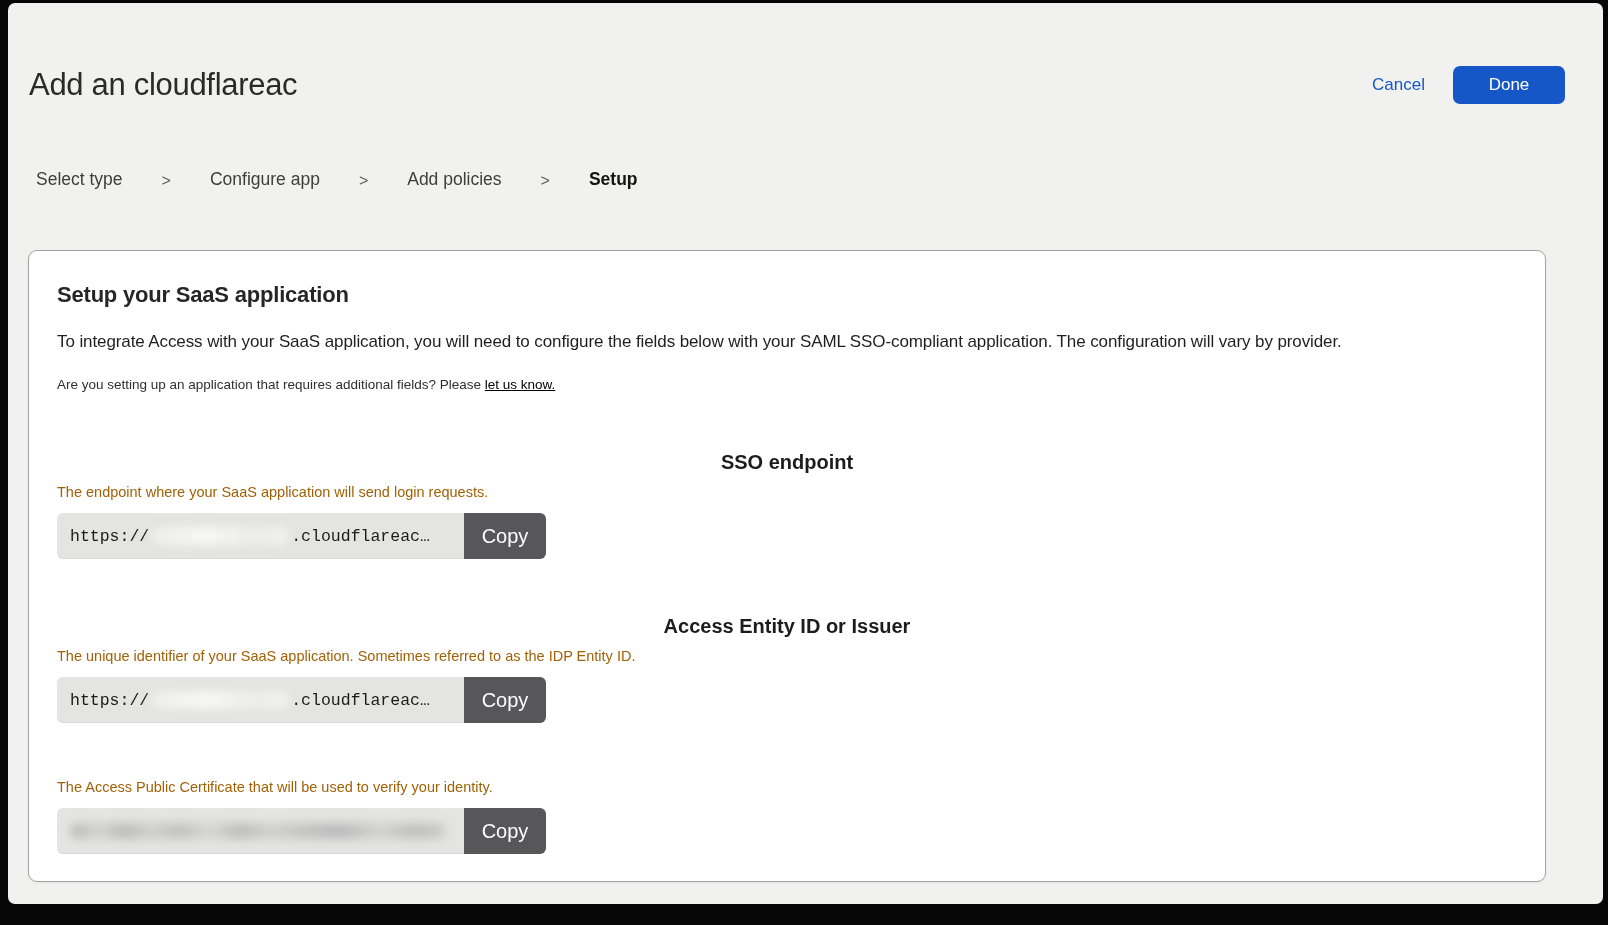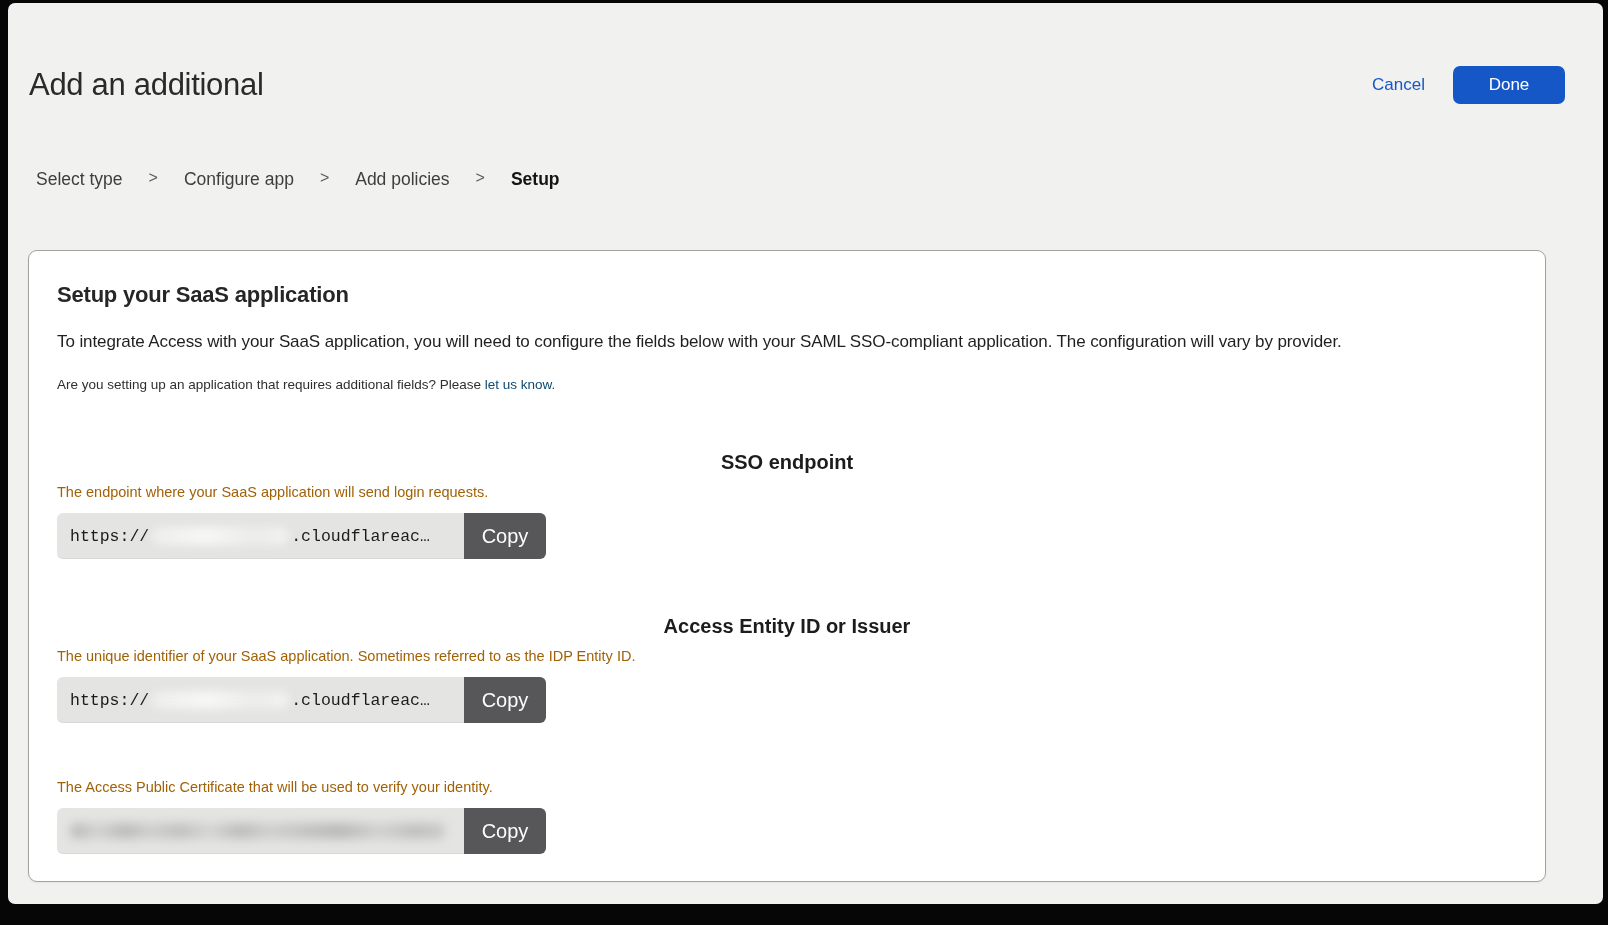--- a/index.html
+++ b/index.html
@@ -51,22 +51,22 @@
     border:none;
     border-radius:7px;
     cursor:pointer;
   }
 
   
   .breadcrumb {
     position:absolute;
     left:28px; top:166px;
     display:flex;
-    align-items:flex-start;
-    gap:26px;
+    align-items:flex-end;
+    gap:39px;
     font-size:17.5px;
     color:#3e3e3e;
   }
   .crumb { cursor:pointer; }
   .crumb-sep { color:#5a5a5a; font-size:16px; }
   .crumb-active { font-weight:700; color:#141414; cursor:default; }
 
   
   .card {
     position:absolute;
@@ -90,21 +90,22 @@
     font-size:17px;
     color:#1f1f1f;
     letter-spacing:-0.1px;
   }
   .card-note {
     margin-top:25px;
     font-size:13.5px;
     color:#2f2f2f;
   }
   .note-link {
-    color:#0c4a6e;
+    color:#000000;
+    text-decoration:underline;
     cursor:pointer;
   }
 
   
   .field-section { margin-top:56px; }
   .field-section.first { margin-top:59px; }
   .field-label {
     font-size:20px;
     font-weight:700;
     color:#1c1c1c;
@@ -167,21 +168,21 @@
       #c2c2c1 110px, #d6d6d5 140px, #bdbdbc 170px, #d0d0cf 200px,
       #c4c4c3 235px, #bababa 270px, #d2d2d1 310px, #c0c0bf 345px, #cccccb 376px);
     filter:blur(5px);
   }
 </style>
 </head>
 <body>
 
 <div class="screen">
 
-  <h1 class="page-title">Add an additional</h1>
+  <h1 class="page-title">Add an cloudflareac</h1>
 
   <div class="header-actions">
     <button class="cancel-link">Cancel</button>
     <button class="done-button">Done</button>
   </div>
 
   <nav class="breadcrumb">
     <span class="crumb">Select type</span>
     <span class="crumb-sep">&gt;</span>
     <span class="crumb">Configure app</span>

